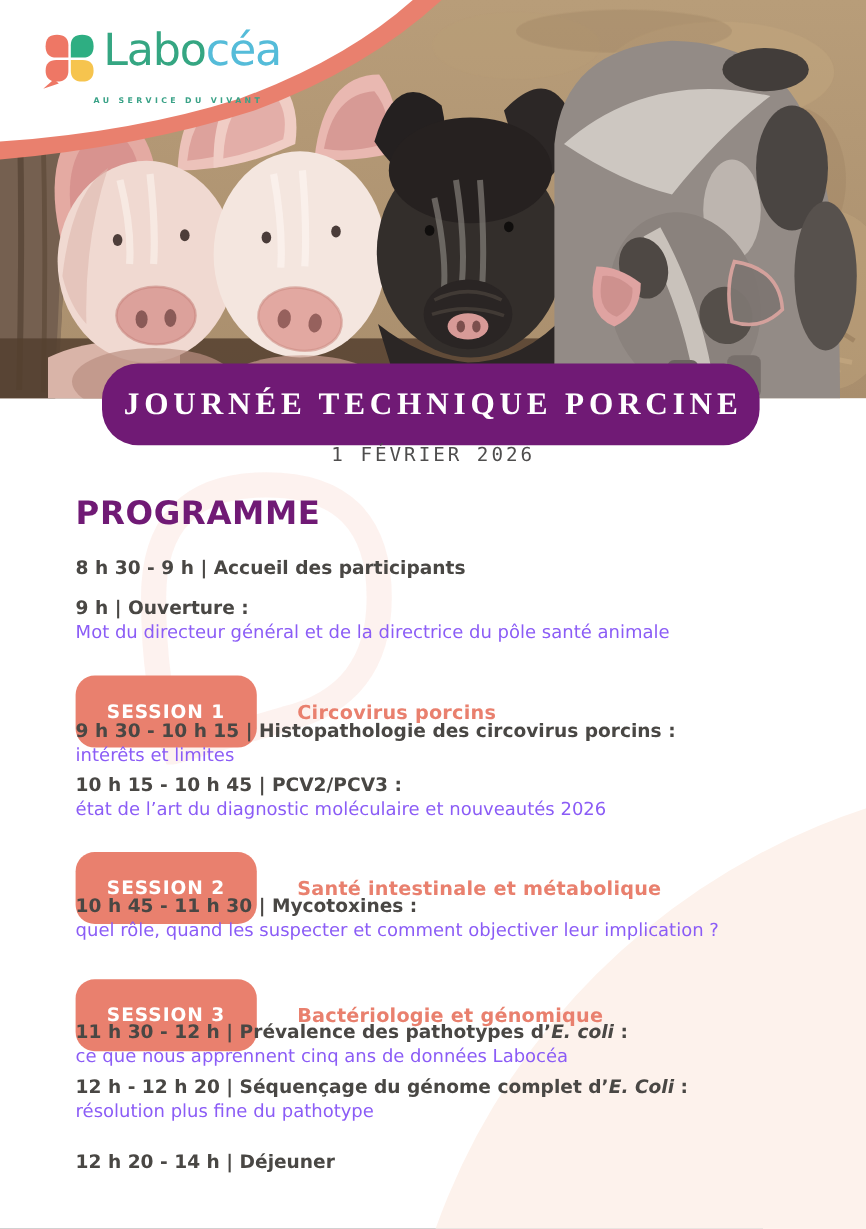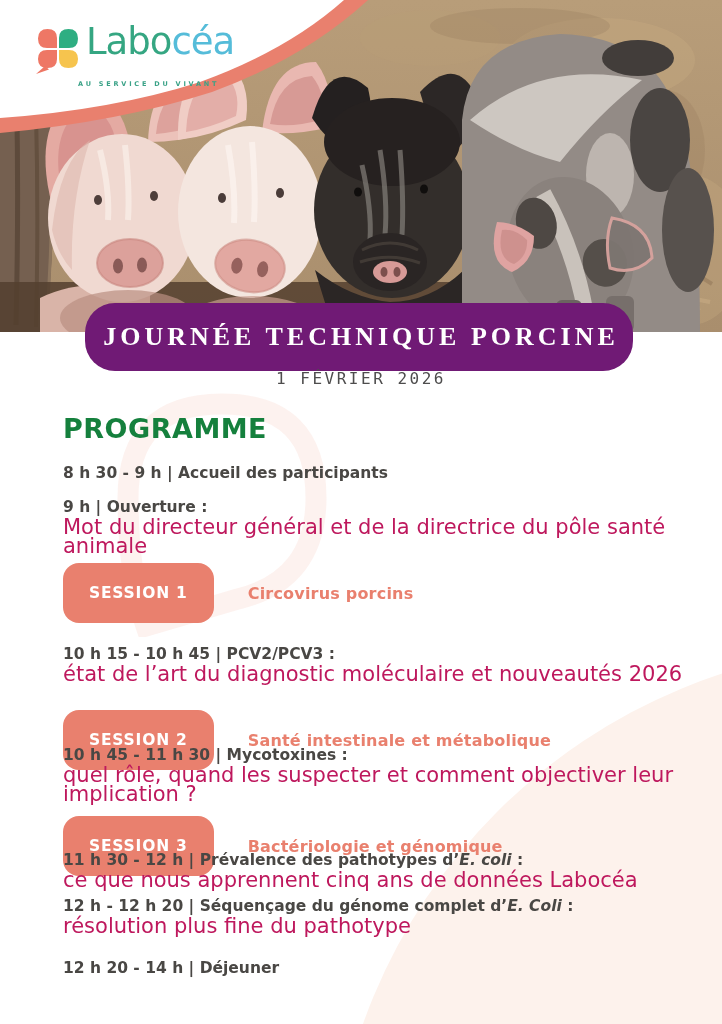--- a/index.html
+++ b/index.html
@@ -30,25 +30,25 @@
     font-family:Liberation Serif, serif;
     font-weight:bold;font-size:26px;letter-spacing:4px;color:#ffffff;text-indent:4px;
   }
   .event-date{
     position:absolute;left:0;top:369px;width:722px;text-align:center;
     font-family:"DejaVu Sans Mono","Liberation Mono",monospace;
     font-size:16px;letter-spacing:2.5px;color:#4e4d4d;
   }
   
   .abs{position:absolute;left:63px;}
-  .prog-heading{top:413px;font-size:27px;font-weight:bold;letter-spacing:0.5px;color:#15803d;text-align:right;}
+  .prog-heading{top:413px;font-size:27px;font-weight:bold;letter-spacing:0.5px;color:#701a75;text-align:right;}
   .event{width:625px;}
   .event-line{font-size:15.5px;font-weight:bold;line-height:19.5px;color:#494744;}
   .event-line i{font-style:italic;margin-top:12px;}
-  .event-desc{font-size:21px;line-height:19.5px;color:#be185d;}
+  .event-desc{font-size:15px;line-height:19.5px;color:#8b5cf6;}
   .event-desc:empty{display:none;}
   .session{display:flex;align-items:center;}
   .session-pill{
     height:30px;padding:15px 26px;border-radius:16px;background:#e9806e;
     display:flex;align-items:center;justify-content:center;
     color:#ffffff;font-weight:bold;font-size:15.5px;letter-spacing:0.8px;
   }
   .session-title{margin-left:34px;font-size:16px;font-weight:bold;color:#e9806e;letter-spacing:0.2px;}
 </style>
 </head>
@@ -193,20 +193,24 @@
   <div class="abs event" style="top:498px">
     <div class="event-line"><span>9 h | Ouverture :</span></div>
     <div class="event-desc">Mot du directeur général et de la directrice du pôle santé animale</div>
   </div>
 
   <div class="abs session" style="top:563px">
     <div class="session-pill">SESSION 1</div>
     <div class="session-title">Circovirus porcins</div>
   </div>
 
+  <div class="abs event" style="top:600px">
+    <div class="event-line"><span>9 h 30 - 10 h 15 | Histopathologie des circovirus porcins :</span></div>
+    <div class="event-desc">intérêts et limites</div>
+  </div>
 
   <div class="abs event" style="top:645px">
     <div class="event-line"><span>10 h 15 - 10 h 45 | PCV2/PCV3 :</span></div>
     <div class="event-desc">état de l’art du diagnostic moléculaire et nouveautés 2026</div>
   </div>
 
   <div class="abs session" style="top:710px">
     <div class="session-pill">SESSION 2</div>
     <div class="session-title">Santé intestinale et métabolique</div>
   </div>

